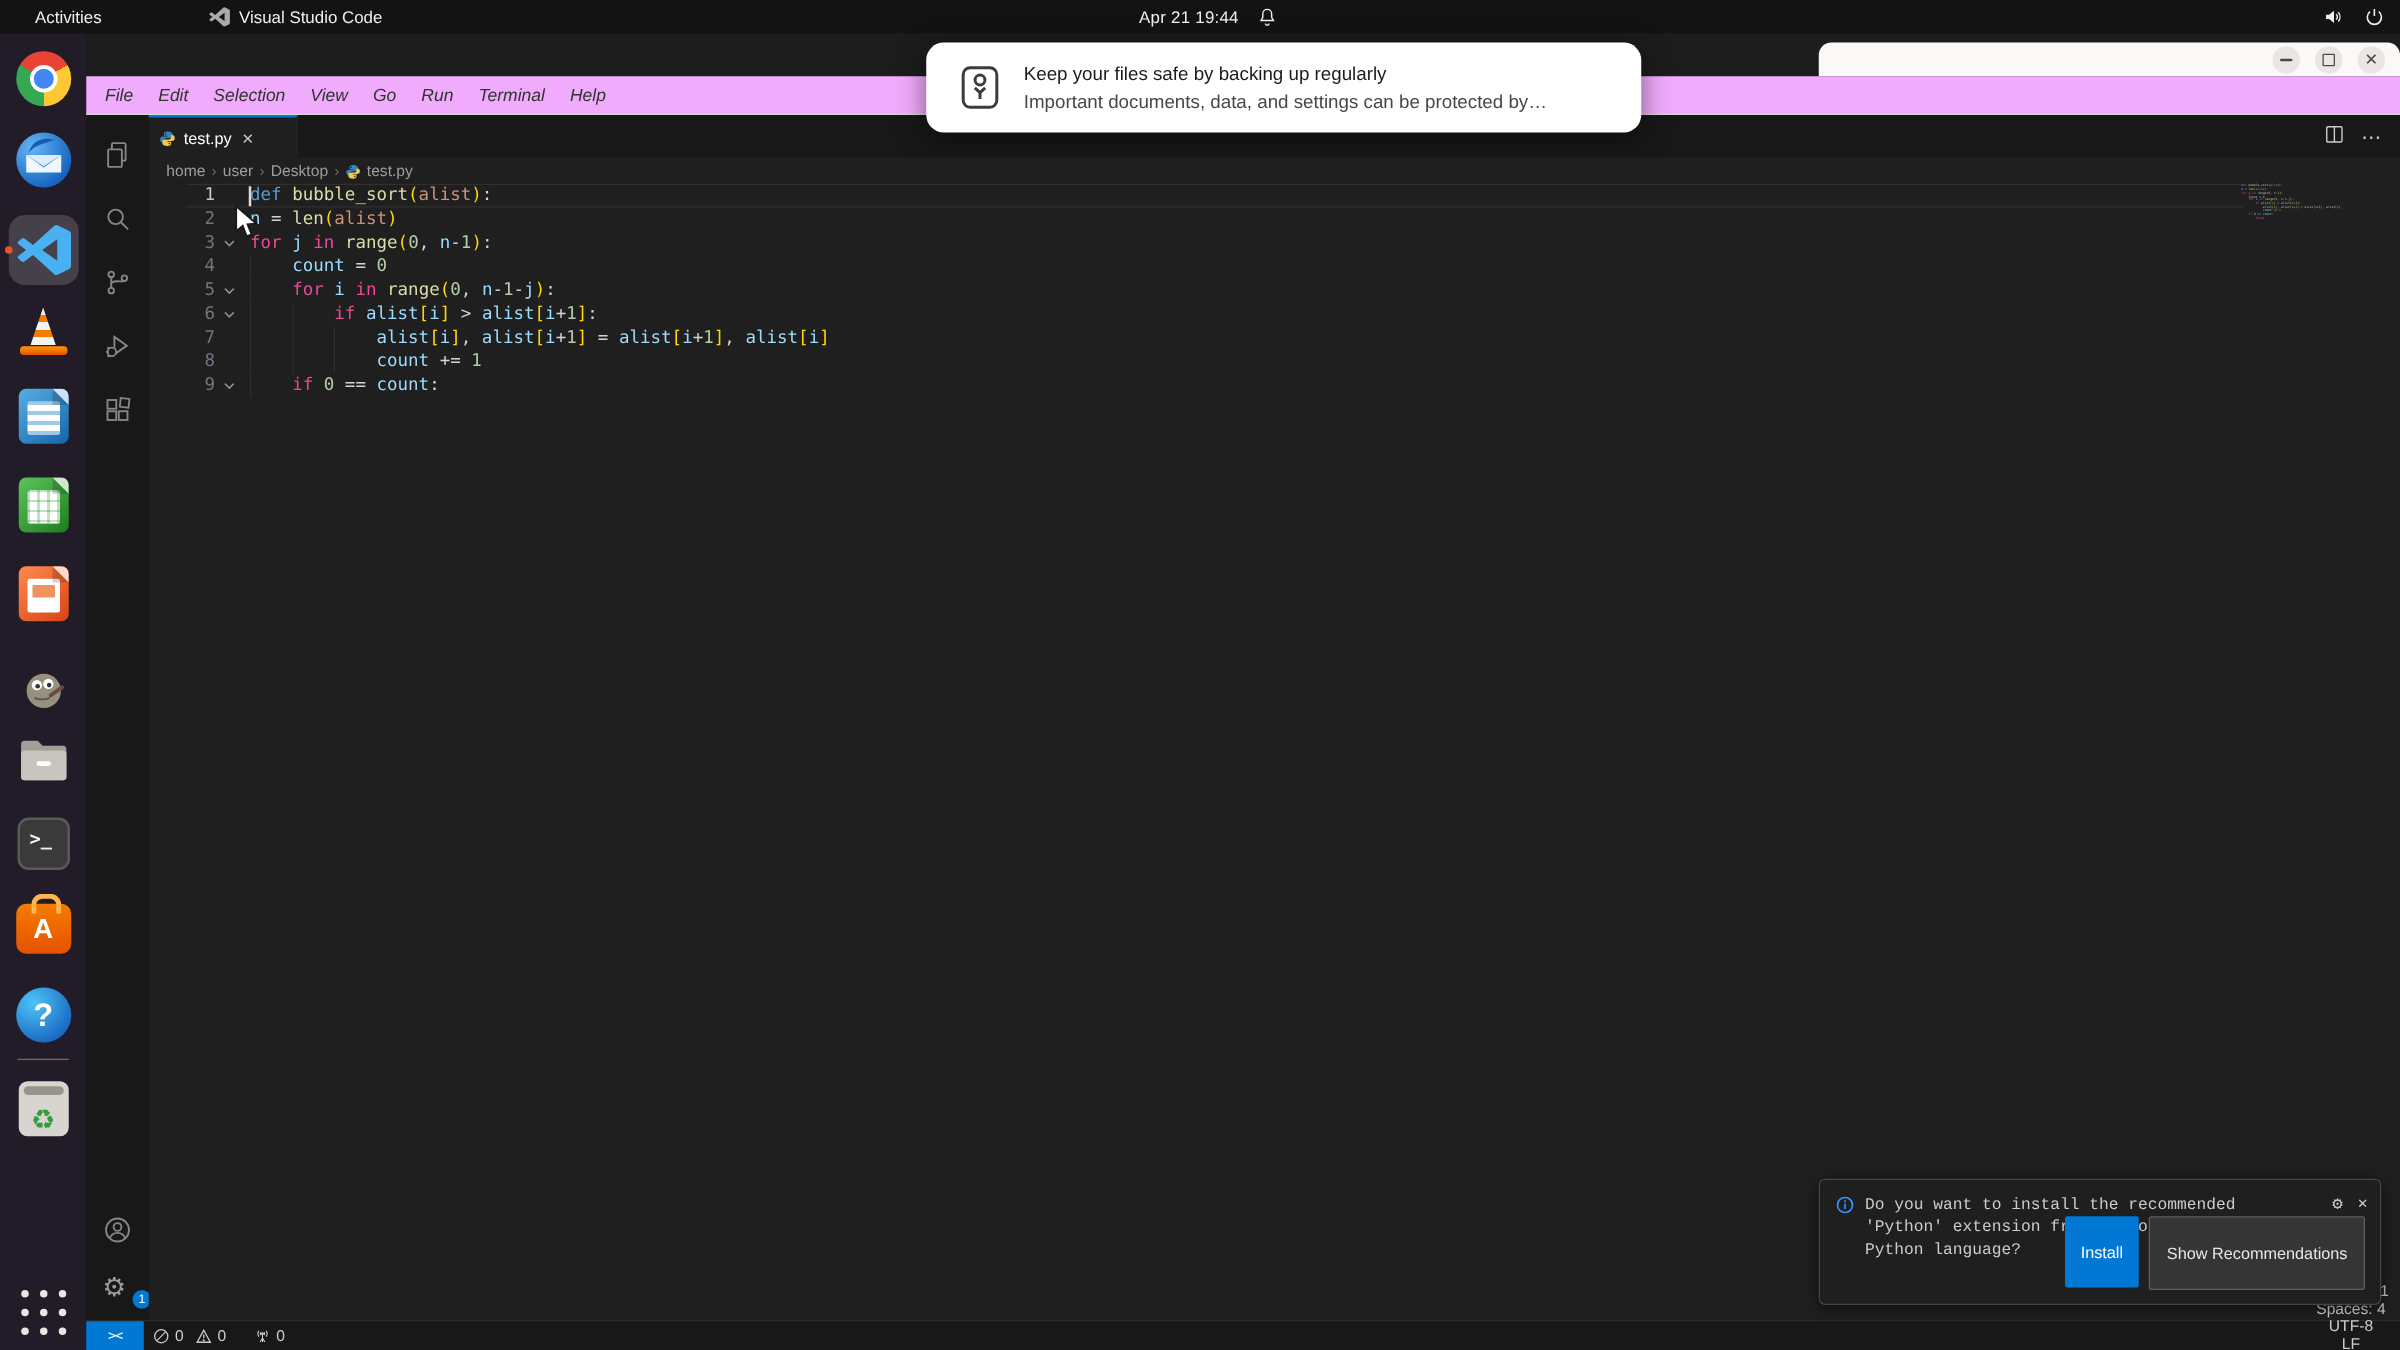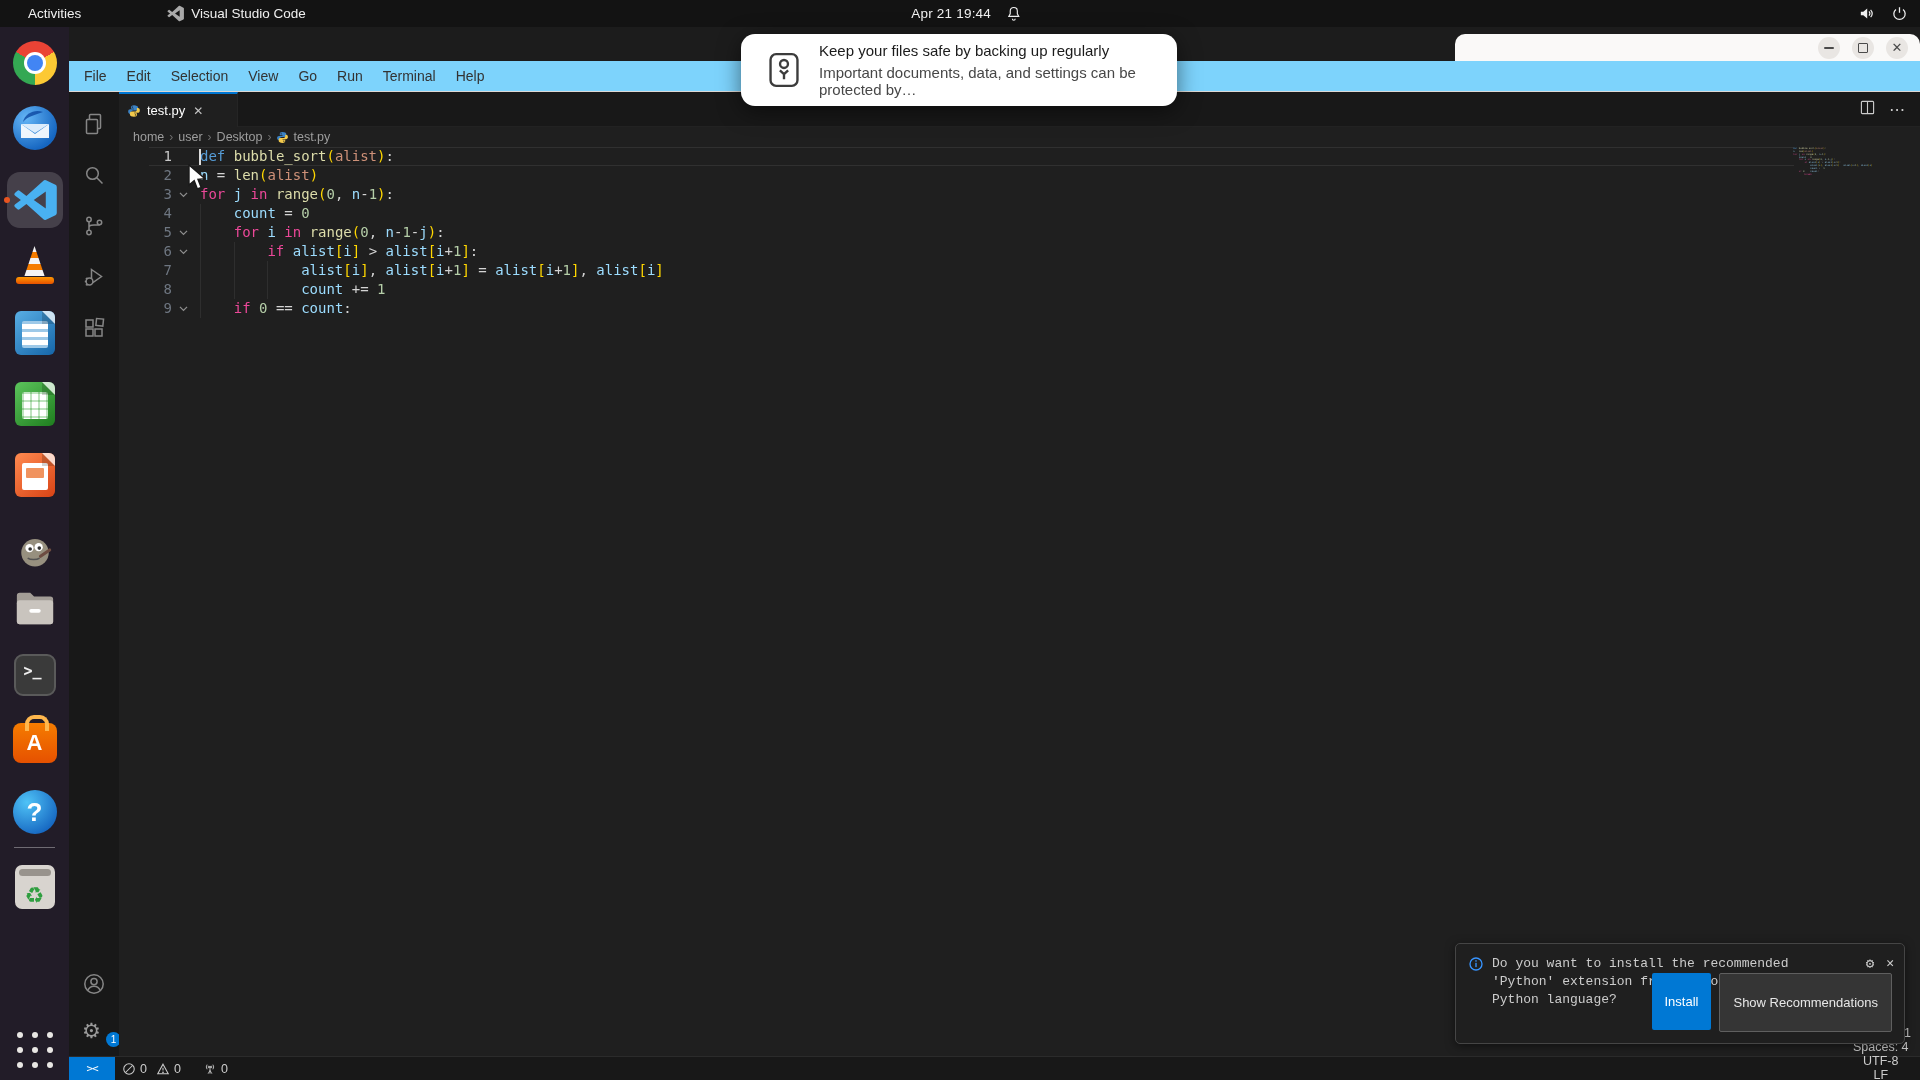--- a/index.html
+++ b/index.html
@@ -71,22 +71,22 @@
 
   
   #titlebar-dark{left:69px;top:27px;width:1851px;height:34px;background:#1c1c1c;}
   #titlebar-light{left:1455px;top:34px;width:465px;height:27px;background:#faf9f8;
      border-radius:10px 10px 0 0;display:flex;align-items:center;justify-content:flex-end;gap:12px;padding-right:12px;box-sizing:border-box;}
   .wc-btn{width:22px;height:22px;border-radius:50%;background:#e9e6e3;display:flex;align-items:center;justify-content:center;color:#4a4a4a;}
   .wc-min{width:10px;height:2px;background:#4a4a4a;border-radius:1px;}
   .wc-max{width:8px;height:8px;border:1.6px solid #4a4a4a;border-radius:1px;}
   .wc-close{font-size:13px;line-height:1;}
 
-  #menubar{left:69px;top:61px;width:1851px;height:31px;background:#7dd3fc;border-bottom:1px solid #dcd8d4;
-     display:flex;align-items:center;box-sizing:border-box;color:#333;font-size:14px;}
+  #menubar{left:69px;top:61px;width:1851px;height:31px;background:#f0abfc;border-bottom:1px solid #dcd8d4;
+     display:flex;align-items:center;box-sizing:border-box;color:#333;font-size:14px;font-style:italic;}
   .menu-item{padding:3px 10px;border-radius:4px;}
   .menu-item:first-child{margin-left:5px;}
 
   
   #activitybar{left:69px;top:92px;width:50px;height:964px;background:#181818;}
   .act-ic{position:absolute;left:13px;width:24px;height:24px;color:#868686;}
   .act-ic svg{stroke:#868686;fill:none;stroke-width:1.5;}
   #settings-gear{font-size:21px;color:#9a9a9a;line-height:1;}
   #settings-badge{position:absolute;left:24px;top:12px;width:15px;height:15px;border-radius:50%;
      background:#0078d4;color:#fff;font-size:10px;display:flex;align-items:center;justify-content:center;}
@@ -126,21 +126,21 @@
   #remote{width:46px;height:23px;background:#0078d4;color:#fff;display:flex;align-items:center;justify-content:center;
      font-family:"DejaVu Sans Mono",monospace;font-size:11px;letter-spacing:-1px;}
   .sb-group{display:flex;align-items:center;gap:4px;padding:0 7px;height:100%;}
   .sb-ic{width:14px;height:14px;}
   #sb-right{margin-left:auto;display:flex;align-items:center;gap:0;flex-direction:column;}
   .sb-item{padding:0 9px;}
   #sb-bell{position:relative;padding:0 10px 0 6px;display:flex;align-items:center;}
   #bell-dot{position:absolute;right:8px;top:3px;width:6px;height:6px;border-radius:50%;background:#3794ff;}
 
   
-  #gnotif{left:741px;top:34px;width:436px;height:72px;background:#ffffff;border-radius:14px;
+  #gnotif{left:741px;top:34px;width:572px;height:72px;background:#ffffff;border-radius:14px;
      box-shadow:0 5px 22px rgba(0,0,0,.5);display:flex;align-items:center;z-index:50;}
   #gnotif-icon{width:38px;height:38px;margin:0 16px 0 24px;flex:none;}
   #gnotif-title{font-size:15px;color:#1b1b1b;margin-bottom:5px;}
   #gnotif-body{font-size:15px;color:#474747;}
 
   
   #vsnotif{left:1455px;top:943px;width:450px;height:101px;background:#1f1f1f;border:1px solid #454545;
      border-radius:5px;box-sizing:border-box;box-shadow:0 2px 10px rgba(0,0,0,.5);
      color:#cccccc;font-size:13px;z-index:40;}
   #vsnotif-row{display:flex;align-items:flex-start;padding:11px 10px 0 12px;gap:8px;font-family:Liberation Mono, monospace;}

